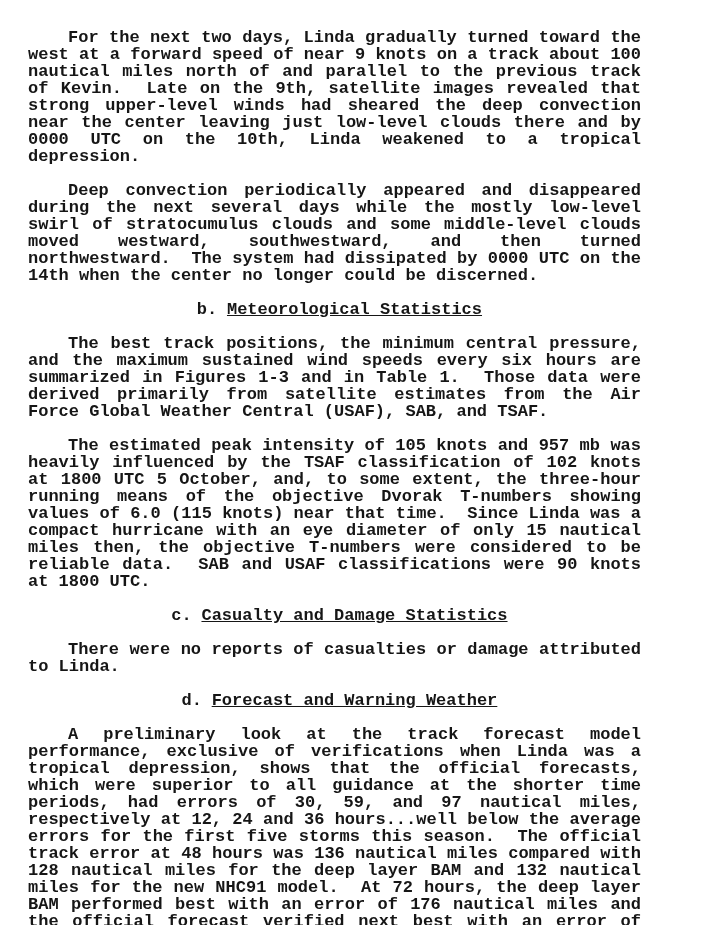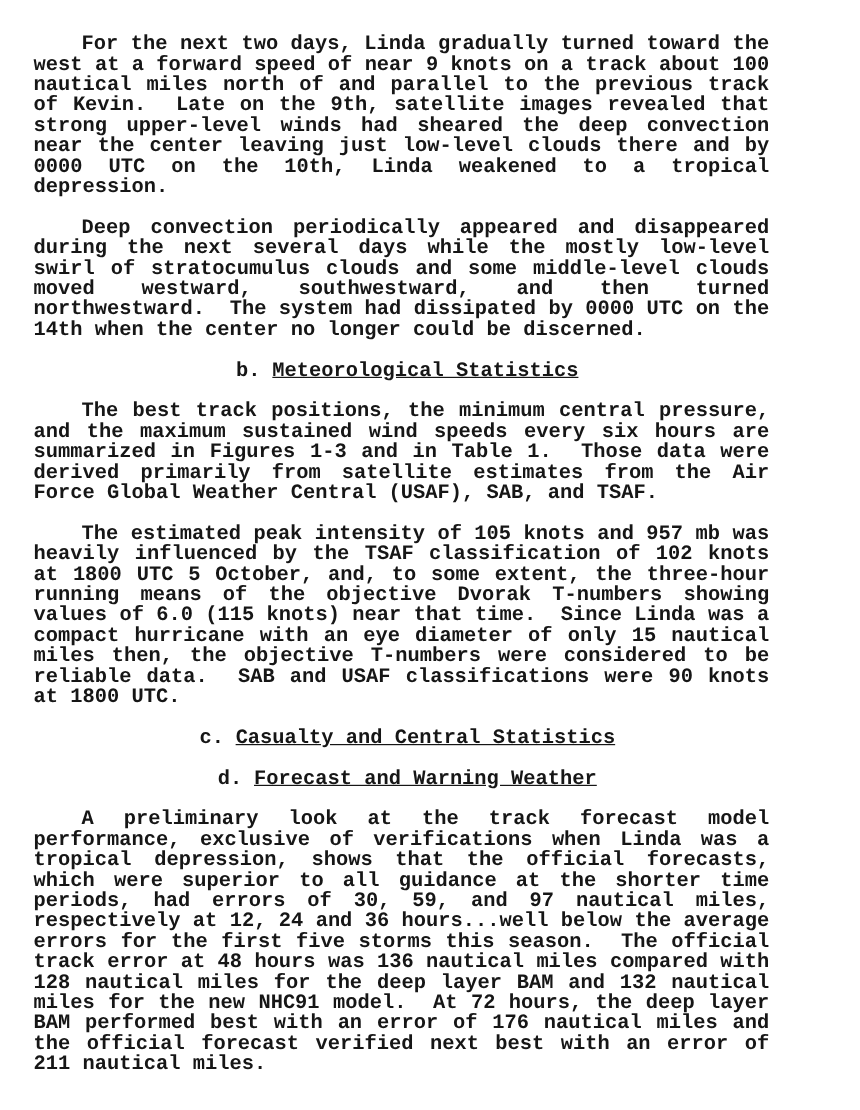--- a/index.html
+++ b/index.html
@@ -50,20 +50,21 @@
 
   <p class="para">Deep convection periodically appeared and disappeared during the next several days while the mostly low-level swirl of stratocumulus clouds and some middle-level clouds moved westward, southwestward, and then turned northwestward.  The system had dissipated by 0000 UTC on the 14th when the center no longer could be discerned.</p>
 
   <div class="heading"><span class="h-label">b.</span><span>Meteorological Statistics</span></div>
 
   <p class="para">The best track positions, the minimum central pressure, and the maximum sustained wind speeds every six hours are summarized in Figures 1-3 and in Table 1.  Those data were derived primarily from satellite estimates from the Air Force Global Weather Central (USAF), SAB, and TSAF.</p>
 
   <p class="para">The estimated peak intensity of 105 knots and 957 mb was heavily influenced by the TSAF classification of 102 knots at 1800 UTC 5 October, and, to some extent, the three-hour running means of the objective Dvorak T-numbers showing values of 6.0 (115 knots) near that time.  Since Linda was a compact hurricane with an eye diameter of only 15 nautical miles then, the objective T-numbers were considered to be reliable data.  SAB and USAF classifications were 90 knots at 1800 UTC.</p>
 
 
-  <div class="heading"><span class="h-label">c.</span><span>Casualty and Central Statistics</span></div>
+  <div class="heading"><span class="h-label">c.</span><span>Casualty and Damage Statistics</span></div>
 
+  <p class="para">There were no reports of casualties or damage attributed to Linda.</p>
 
   <div class="heading"><span class="h-label">d.</span><span>Forecast and Warning Weather</span></div>
 
   <p class="para">A preliminary look at the track forecast model performance, exclusive of verifications when Linda was a tropical depression, shows that the official forecasts, which were superior to all guidance at the shorter time periods, had errors of 30, 59, and 97 nautical miles, respectively at 12, 24 and 36 hours...well below the average errors for the first five storms this season.  The official track error at 48 hours was 136 nautical miles compared with 128 nautical miles for the deep layer BAM and 132 nautical miles for the new NHC91 model.  At 72 hours, the deep layer BAM performed best with an error of 176 nautical miles and the official forecast verified next best with an error of 211 nautical miles.</p>
 
 </div>
 
 </body></html>

